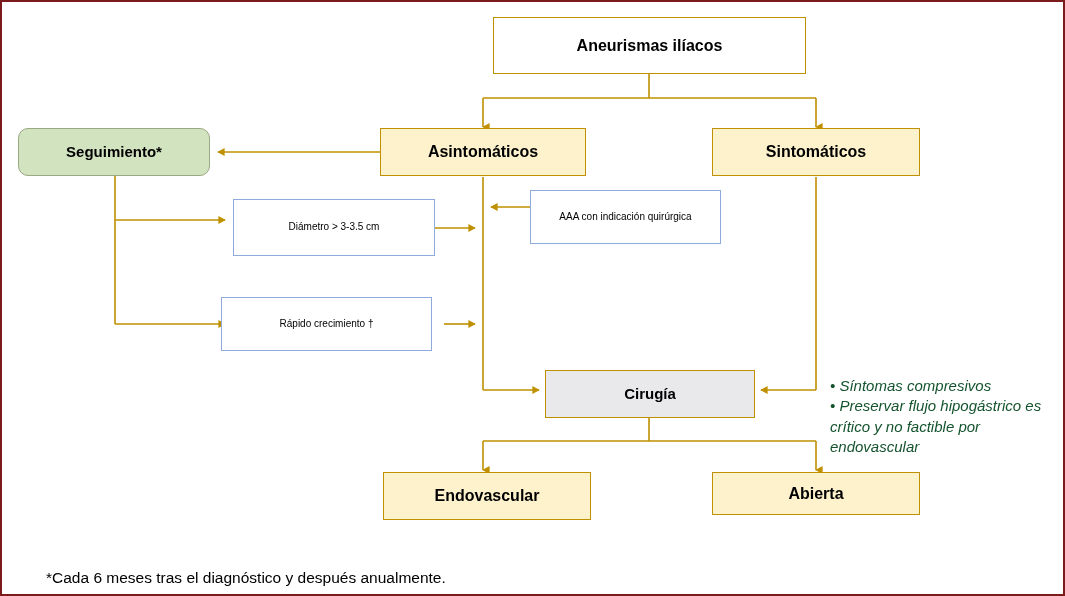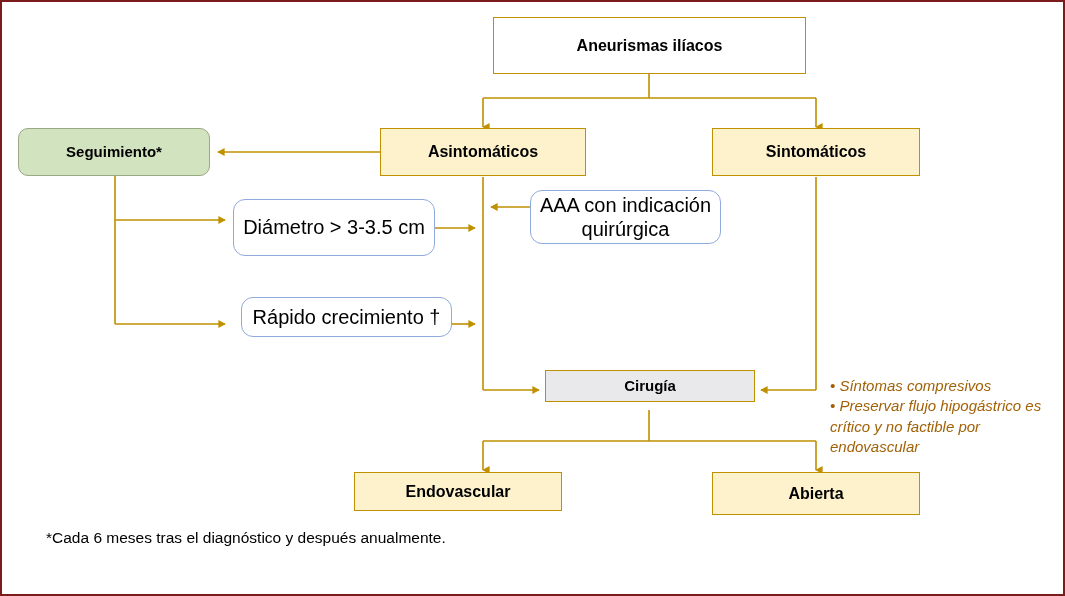--- a/index.html
+++ b/index.html
@@ -66,41 +66,41 @@
   }
   .sk-gray {
     background: #e9e9ec;
     border: 1px solid #bf9000;
     font-weight: bold;
     font-size: 15px;
   }
   .sk-blue {
     background: #ffffff;
     border: 1px solid #8faadc;
-    border-radius: 12px;
+    border-radius: 0;
     font-weight: normal;
-    font-size: 20px;
+    font-size: 10px;
   }
   
   #side-note {
     position: absolute;
     font-style: italic;
     font-size: 15px;
     line-height: 1.35;
-    color: #a16207;
+    color: #14532d;
     white-space: pre-line;
   }
   
   #footnotes {
     position: absolute;
     font-size: 15.5px;
     line-height: 1.52;
     color: #000000;
   }
-  #footnotes div { white-space: pre; }
+  #footnotes div { white-space: pre; margin-top: 40px; }
 </style>
 </head>
 <body>
 
 <div id="page">
 
   <svg id="edges" viewBox="0 0 1065 596" width="1065" height="596">
     <defs>
       <marker id="arrow-down" markerWidth="9" markerHeight="9" refX="4.5" refY="7.2" orient="auto" markerUnits="userSpaceOnUse">
         <path d="M 0.6 0.6 L 8.4 0.6 L 4.5 8.0 Z" fill="#bf9000"></path>
@@ -158,33 +158,33 @@
   </div>
 
   <div class="node sk-green" style="left:16px; top:126px; width:192px; height:48px;">
     <span class="node-label">Seguimiento*</span>
   </div>
 
   <div class="node sk-blue" style="left:231px; top:197px; width:202px; height:57px;align-items:center;">
     <span class="node-label">Diámetro &gt; 3-3.5 cm</span>
   </div>
 
-  <div class="node sk-blue" style="left:239px; top:295px; width:211px; height:40px;justify-content:center;">
+  <div class="node sk-blue" style="left:219px; top:295px; width:211px; height:54px;justify-content:center;">
     <span class="node-label">Rápido crecimiento †</span>
   </div>
 
   <div class="node sk-blue" style="left:528px; top:188px; width:191px; height:54px;">
     <span class="node-label">AAA con indicación quirúrgica</span>
   </div>
 
-  <div class="node sk-gray" style="left:543px; top:368px; width:210px; height:32px;">
+  <div class="node sk-gray" style="left:543px; top:368px; width:210px; height:48px;">
     <span class="node-label">Cirugía</span>
   </div>
 
-  <div class="node sk-yellow" style="left:352px; top:470px; width:208px; height:39px;">
+  <div class="node sk-yellow" style="left:381px; top:470px; width:208px; height:48px;">
     <span class="node-label">Endovascular</span>
   </div>
 
   <div class="node sk-yellow" style="left:710px; top:470px; width:208px; height:43px;">
     <span class="node-label">Abierta</span>
   </div>
 
   <div id="side-note" style="left:828px; top:374px; width:228px;">• Síntomas compresivos
 • Preservar flujo hipogástrico es crítico y no factible por endovascular</div>
 

